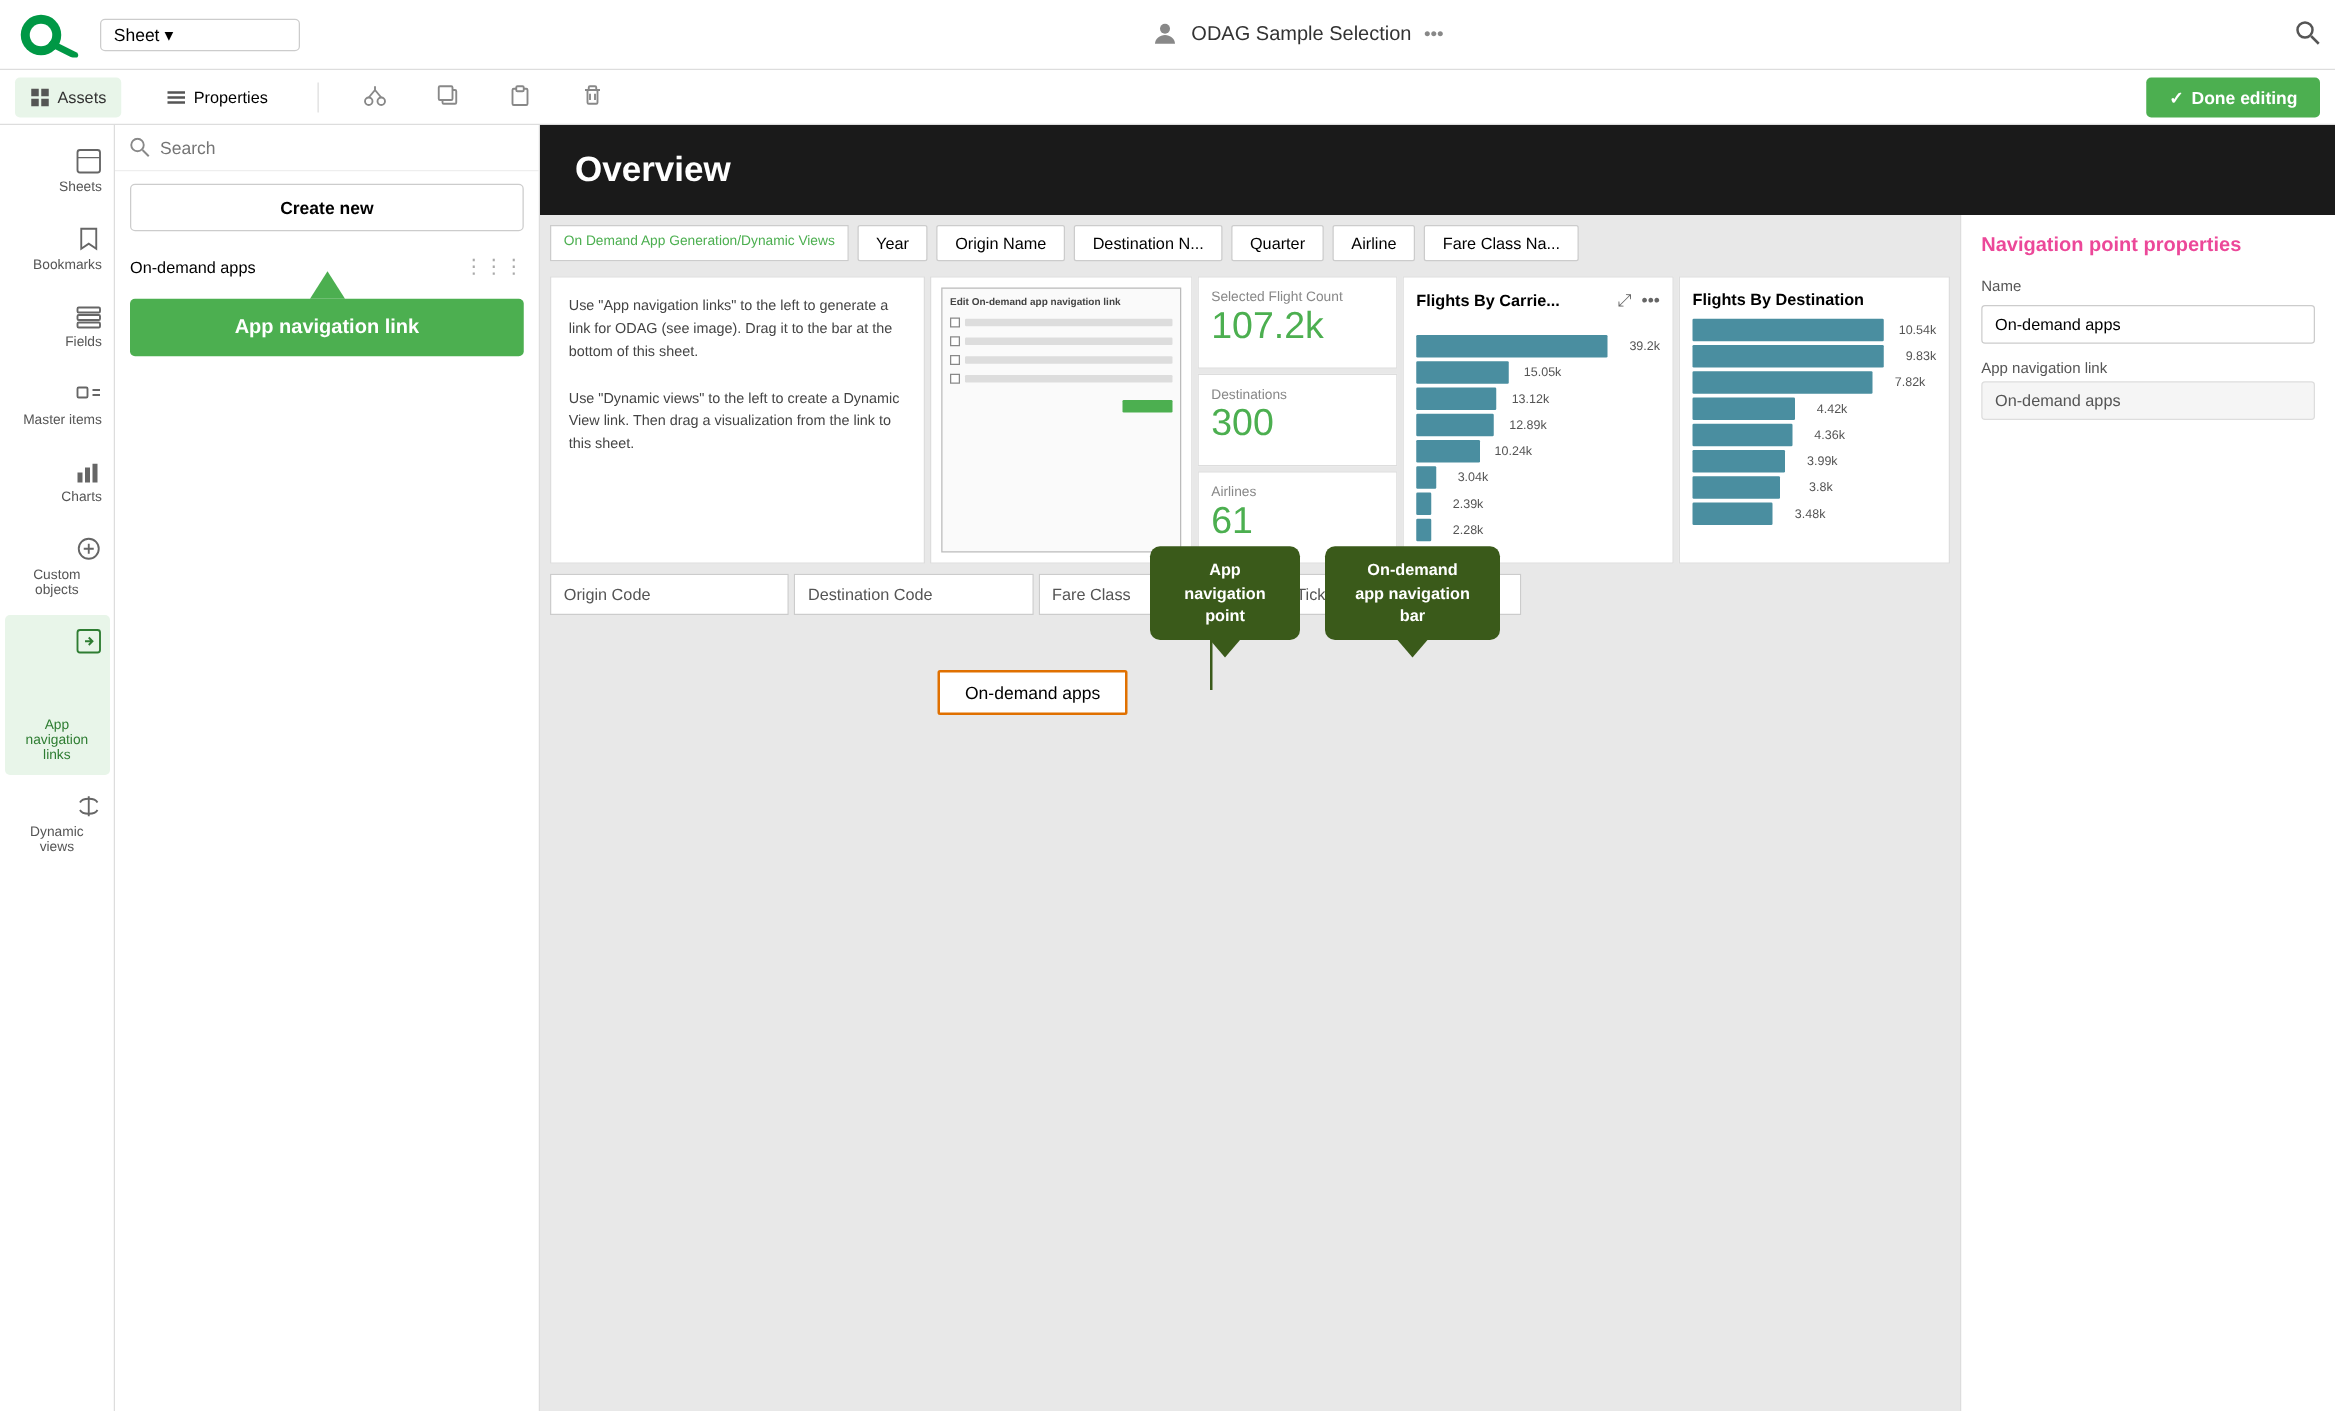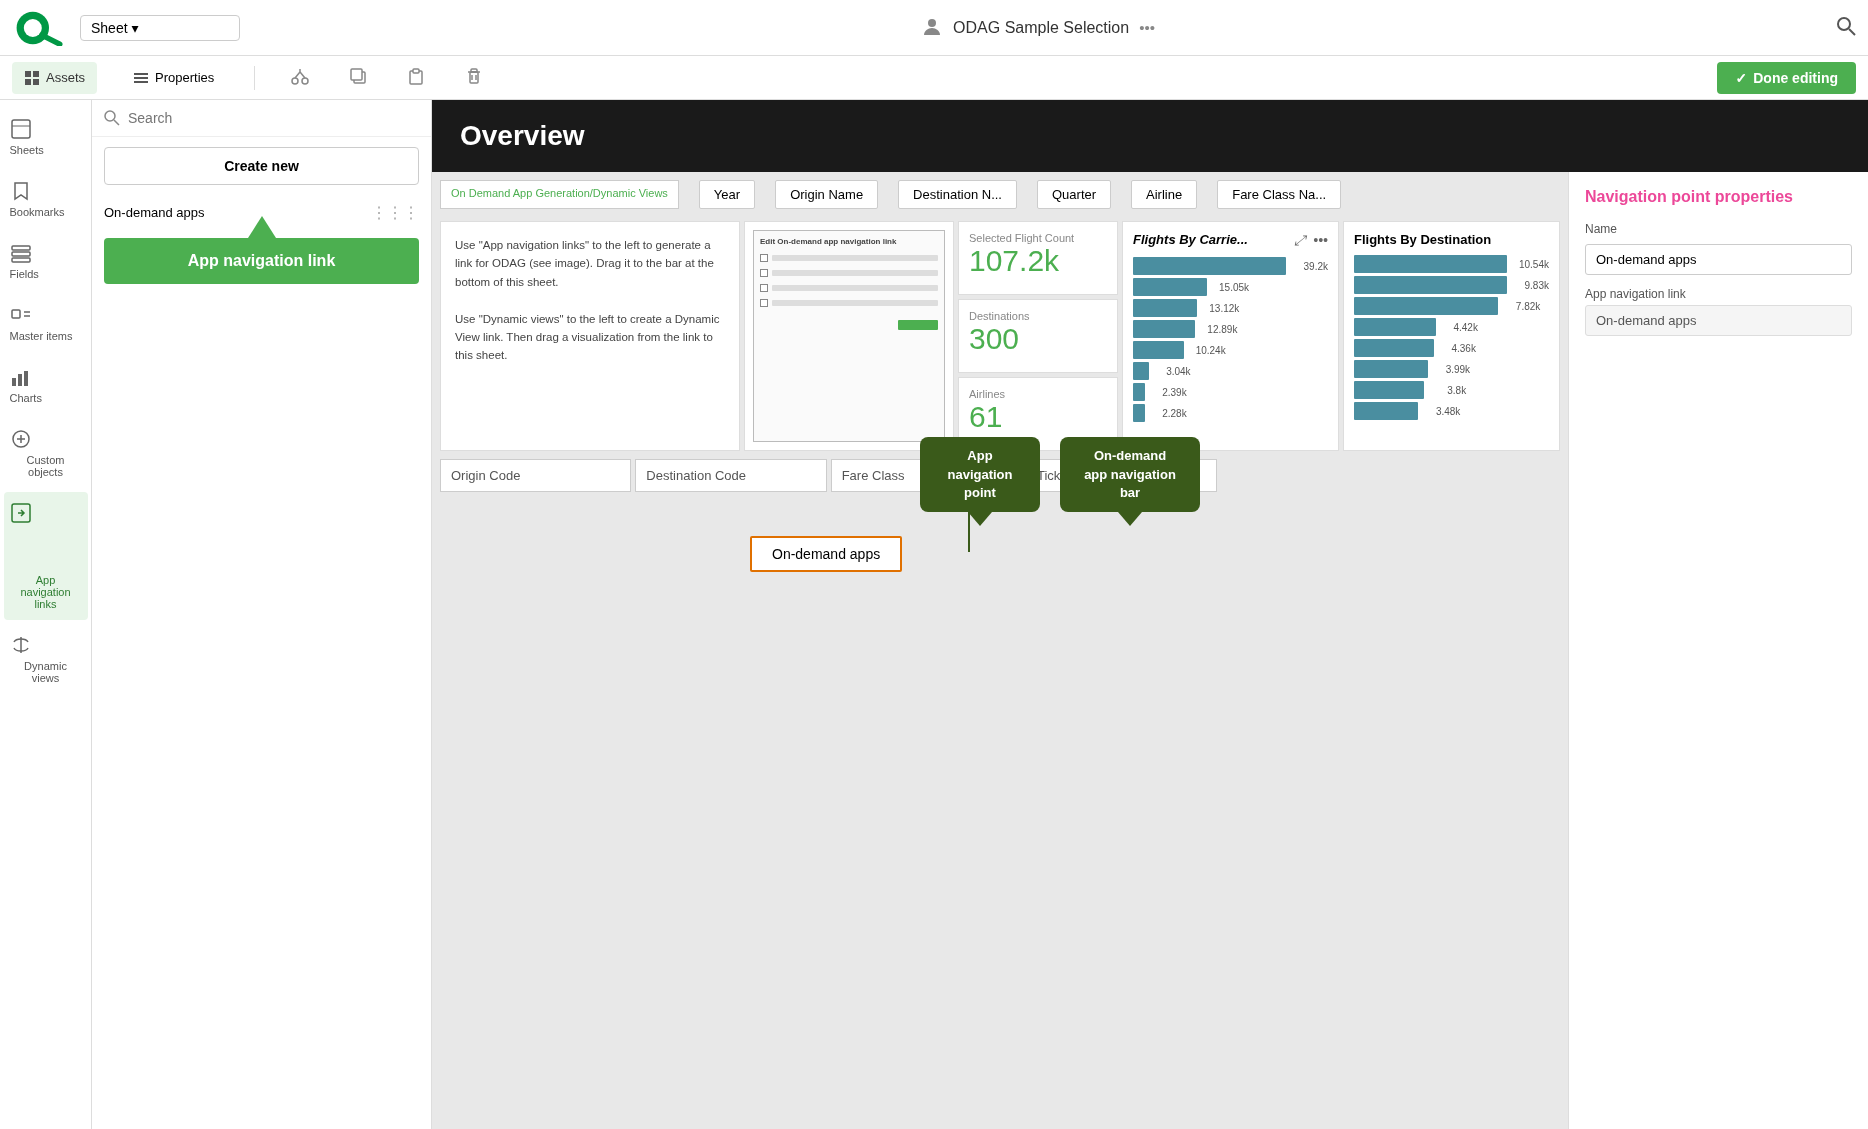--- a/index.html
+++ b/index.html
@@ -43,21 +43,21 @@
     
     .main-layout { display: flex; height: calc(1129px - 56px - 44px); }
 
     
     .left-sidebar {
       width: 92px; background: #fff; border-right: 1px solid #ddd;
       display: flex; flex-direction: column; align-items: center; padding: 8px 0;
       gap: 4px;
     }
     .sidebar-item {
-      display: flex; flex-direction: column; align-items: flex-start; gap: 4px;
+      display: flex; flex-direction: column; align-items: flex-end; gap: 4px;
       padding: 10px 6px; cursor: pointer; border-radius: 4px; width: 84px;
       color: #555; font-size: 11px; text-align: center;
     }
     .sidebar-item.active { background: #e8f5e9; color: #2e7d32; }
     .sidebar-item svg { width: 22px; height: 22px; }
 
     
     .assets-panel {
       width: 340px; background: #fff; border-right: 1px solid #ddd;
       display: flex; flex-direction: column;
@@ -98,21 +98,21 @@
     }
     .sheet-header {
       background: #1a1a1a; color: #fff; padding: 20px 28px;
       font-size: 28px; font-weight: 700;
     }
     .sheet-body { flex: 1; overflow: hidden; display: flex; }
     .sheet-grid { flex: 1; overflow: hidden; background: #e8e8e8; position: relative; }
 
     
     .filter-bar {
-      display: flex; gap: 20px; padding: 8px; background: #e8e8e8; flex-wrap: wrap;
+      display: flex; gap: 7px; padding: 8px; background: #e8e8e8; flex-wrap: wrap;
     }
     .filter-chip {
       background: #fff; border: 1px solid #ccc; border-radius: 2px;
       padding: 6px 14px; font-size: 13px; cursor: pointer; white-space: nowrap;
     }
 
     
     .bar-chart { display: flex; flex-direction: column; gap: 3px; }
     .bar-row { display: flex; align-items: center; gap: 6px; }
     .bar-fill { height: 18px; background: #4a8ea0; border-radius: 1px; }
@@ -417,21 +417,21 @@
                 <div style="font-size:11px; color:#888;">Destinations</div>
                 <div style="font-size:30px; color:#4caf50; font-weight:300;">300</div>
               </div>
               <div style="flex:1; background:#fff; border:1px solid #ddd; padding:10px;">
                 <div style="font-size:11px; color:#888;">Airlines</div>
                 <div style="font-size:30px; color:#4caf50; font-weight:300;">61</div>
               </div>
             </div>
 
             <div style="flex:1; background:#fff; border:1px solid #ddd; padding:10px; overflow:hidden;">
-              <div style="display:flex; justify-content:space-between; align-items:flex-start; margin-bottom:8px;font-style:italic;">
+              <div style="display:flex; justify-content:space-between; align-items:center; margin-bottom:19px;">
                 <span style="font-size:13px; font-weight:600;">Flights By Carrie...</span>
                 <div style="display:flex; gap:8px;">
                   <span style="cursor:pointer; font-size:14px; color:#666;">⤢</span>
                   <span style="cursor:pointer; font-size:14px; color:#666;">•••</span>
                 </div>
               </div>
               <div class="bar-chart">
                 <div class="bar-row">
                     <div class="bar-fill" style="width:100%;"></div>
                     <span class="bar-label">39.2k</span>

